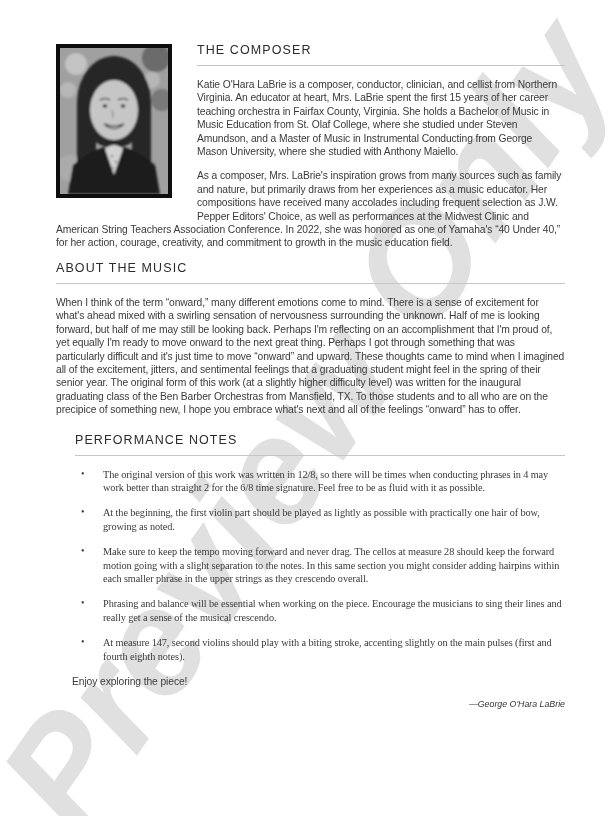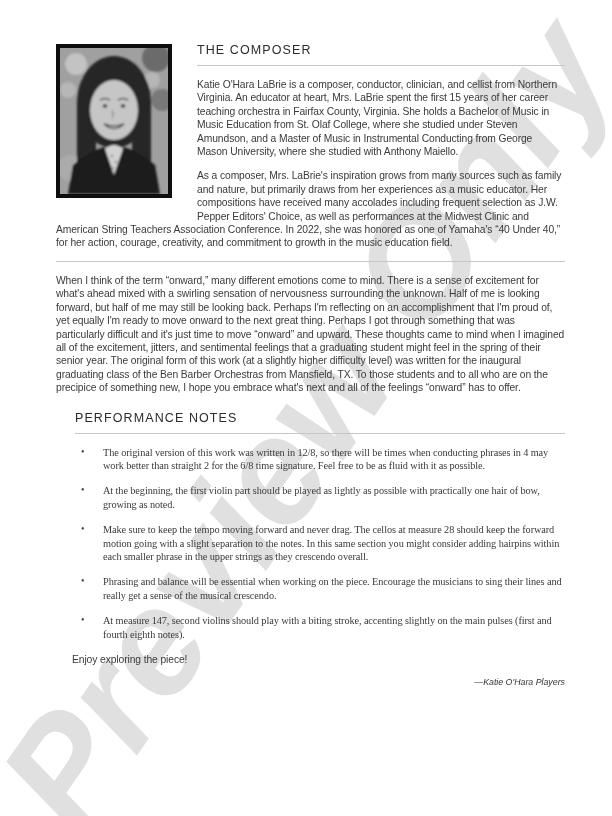--- a/index.html
+++ b/index.html
@@ -90,33 +90,34 @@
       </div>
 
       <h2 class="beside-float">THE COMPOSER</h2>
       <div class="rule beside-float"></div>
 
       <p>Katie O'Hara LaBrie is a composer, conductor, clinician, and cellist from Northern Virginia. An educator at heart, Mrs. LaBrie spent the first 15 years of her career teaching orchestra in Fairfax County, Virginia. She holds a Bachelor of Music in Music Education from St. Olaf College, where she studied under Steven Amundson, and a Master of Music in Instrumental Conducting from George Mason University, where she studied with Anthony Maiello.</p>
       <p>As a composer, Mrs. LaBrie's inspiration grows from many sources such as family and nature, but primarily draws from her experiences as a music educator. Her compositions have received many accolades including frequent selection as J.W. Pepper Editors' Choice, as well as performances at the Midwest Clinic and American String Teachers Association Conference. In 2022, she was honored as one of Yamaha's “40 Under 40,” for her action, courage, creativity, and commitment to growth in the music education field.</p>
     </section>
 
     <section class="spaced">
+      <h2>ABOUT THE MUSIC</h2>
       <div class="rule"></div>
       <p>When I think of the term “onward,” many different emotions come to mind. There is a sense of excitement for what's ahead mixed with a swirling sensation of nervousness surrounding the unknown. Half of me is looking forward, but half of me may still be looking back. Perhaps I'm reflecting on an accomplishment that I'm proud of, yet equally I'm ready to move onward to the next great thing. Perhaps I got through something that was particularly difficult and it's just time to move “onward” and upward. These thoughts came to mind when I imagined all of the excitement, jitters, and sentimental feelings that a graduating student might feel in the spring of their senior year. The original form of this work (at a slightly higher difficulty level) was written for the inaugural graduating class of the Ben Barber Orchestras from Mansfield, TX. To those students and to all who are on the precipice of something new, I hope you embrace what's next and all of the feelings “onward” has to offer.</p>
     </section>
 
     <section class="spaced2">
       <h2>PERFORMANCE NOTES</h2>
       <div class="rule"></div>
       <ul class="notes">
         <li>The original version of this work was written in 12/8, so there will be times when conducting phrases in 4 may work better than straight 2 for the 6/8 time signature. Feel free to be as fluid with it as possible.</li>
         <li>At the beginning, the first violin part should be played as lightly as possible with practically one hair of bow, growing as noted.</li>
         <li>Make sure to keep the tempo moving forward and never drag. The cellos at measure 28 should keep the forward motion going with a slight separation to the notes. In this same section you might consider adding hairpins within each smaller phrase in the upper strings as they crescendo overall.</li>
         <li>Phrasing and balance will be essential when working on the piece. Encourage the musicians to sing their lines and really get a sense of the musical crescendo.</li>
         <li>At measure 147, second violins should play with a biting stroke, accenting slightly on the main pulses (first and fourth eighth notes).</li>
       </ul>
     </section>
 
     <p class="closing">Enjoy exploring the piece!</p>
-    <p class="signature">—Katie O'Hara Players</p>
+    <p class="signature">—George O'Hara LaBrie</p>
 
   </div>
 </div>
 
 </body></html>

